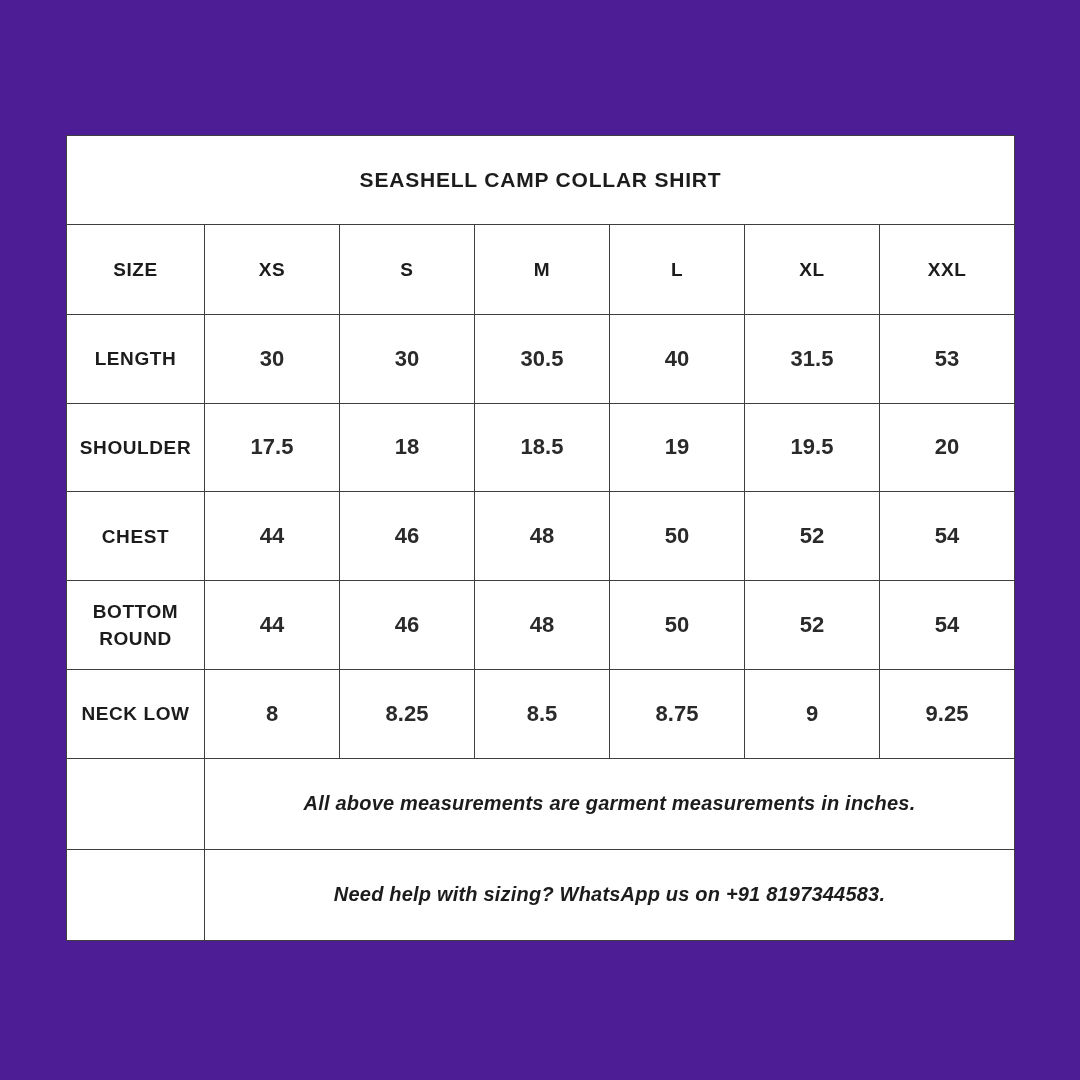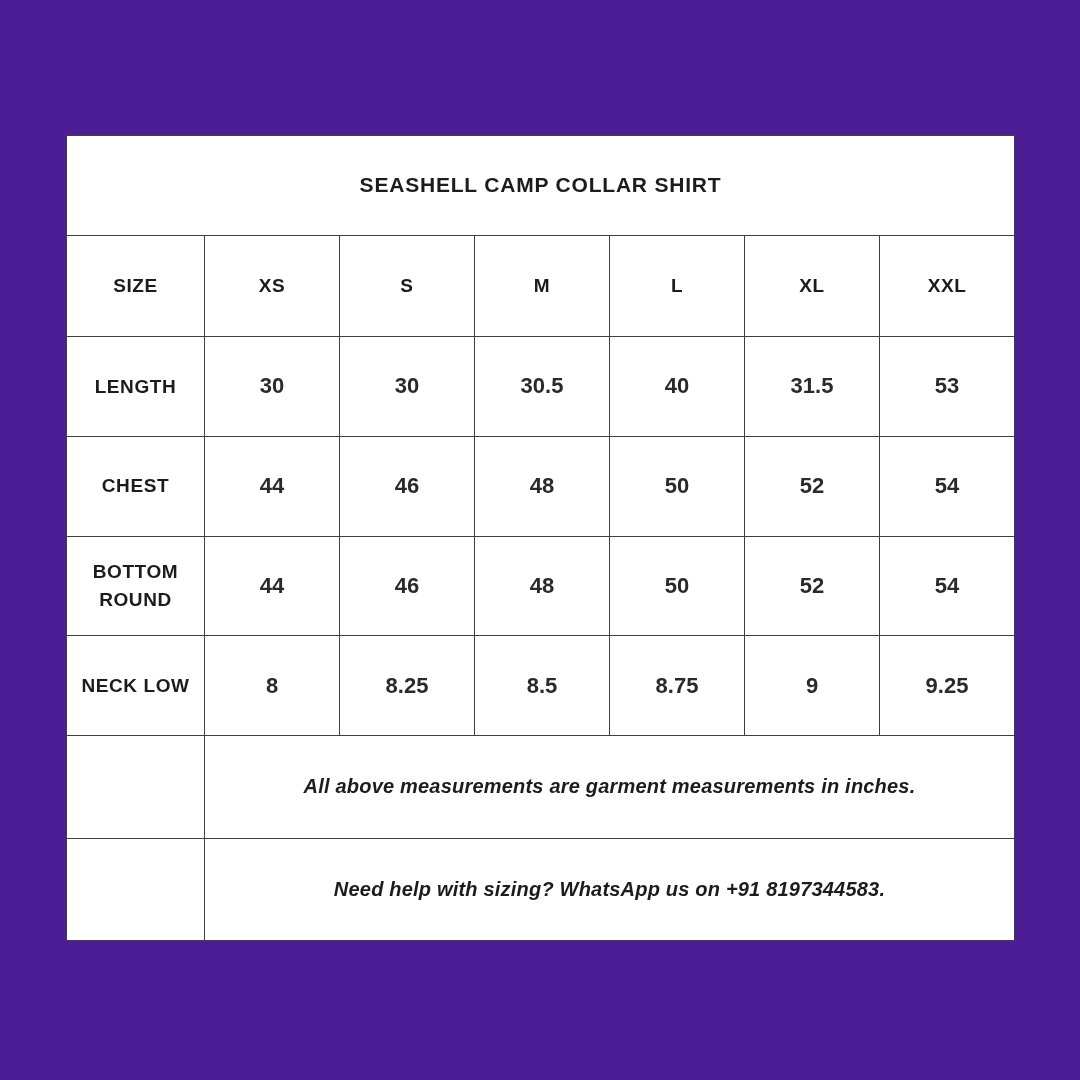--- a/index.html
+++ b/index.html
@@ -96,20 +96,29 @@
     <tr class="row-body">
       <td class="label-cell">LENGTH</td>
       <td class="value-cell">30</td>
       <td class="value-cell">30</td>
       <td class="value-cell">30.5</td>
       <td class="value-cell">40</td>
       <td class="value-cell">31.5</td>
       <td class="value-cell">53</td>
     </tr>
 
+    <tr class="row-body">
+      <td class="label-cell">SHOULDER</td>
+      <td class="value-cell">17.5</td>
+      <td class="value-cell">18</td>
+      <td class="value-cell">18.5</td>
+      <td class="value-cell">19</td>
+      <td class="value-cell">19.5</td>
+      <td class="value-cell">20</td>
+    </tr>
 
     <tr class="row-body">
       <td class="label-cell">CHEST</td>
       <td class="value-cell">44</td>
       <td class="value-cell">46</td>
       <td class="value-cell">48</td>
       <td class="value-cell">50</td>
       <td class="value-cell">52</td>
       <td class="value-cell">54</td>
     </tr>

